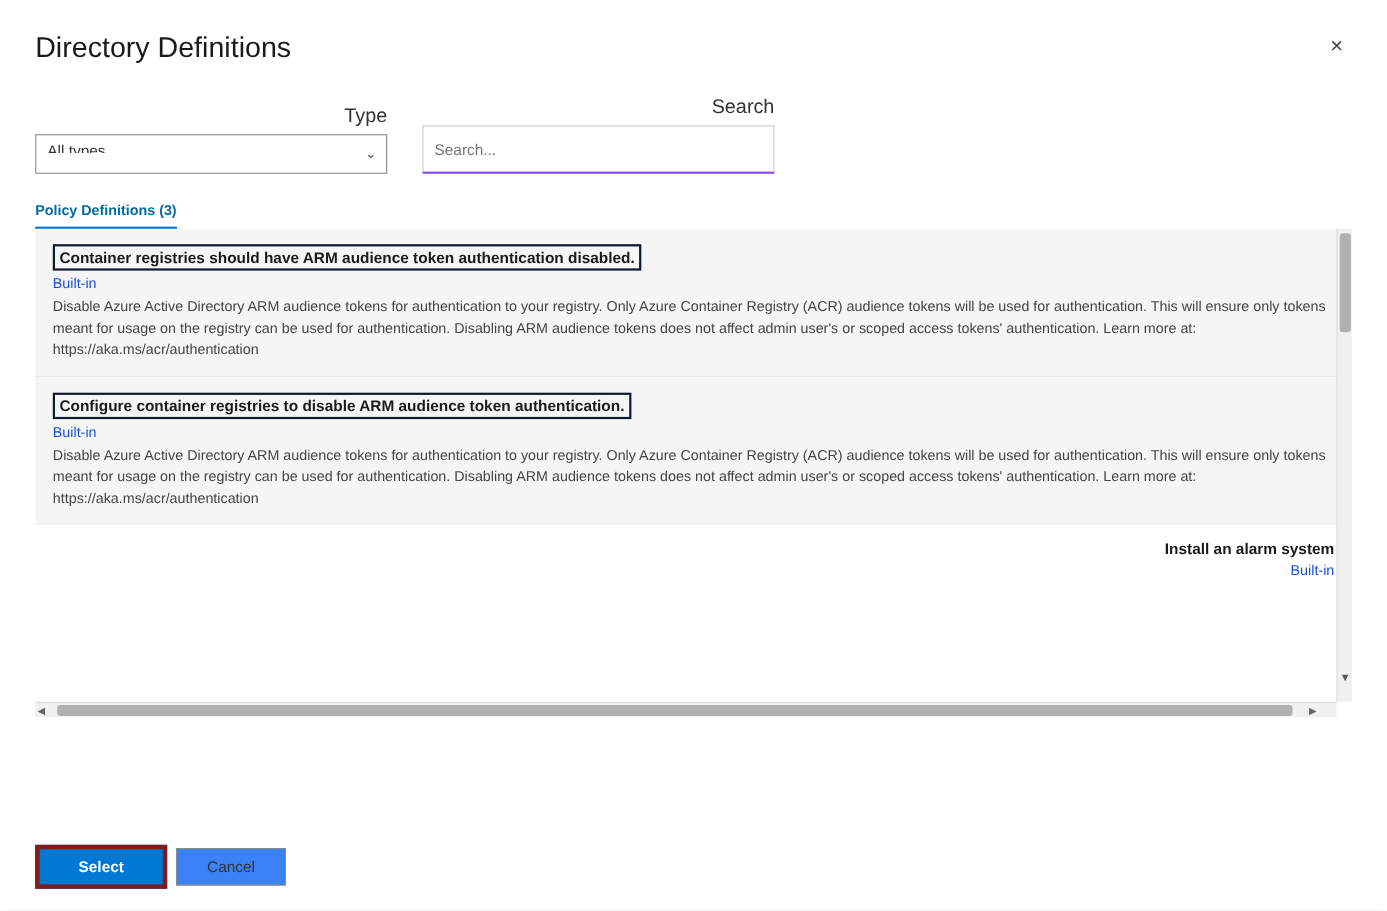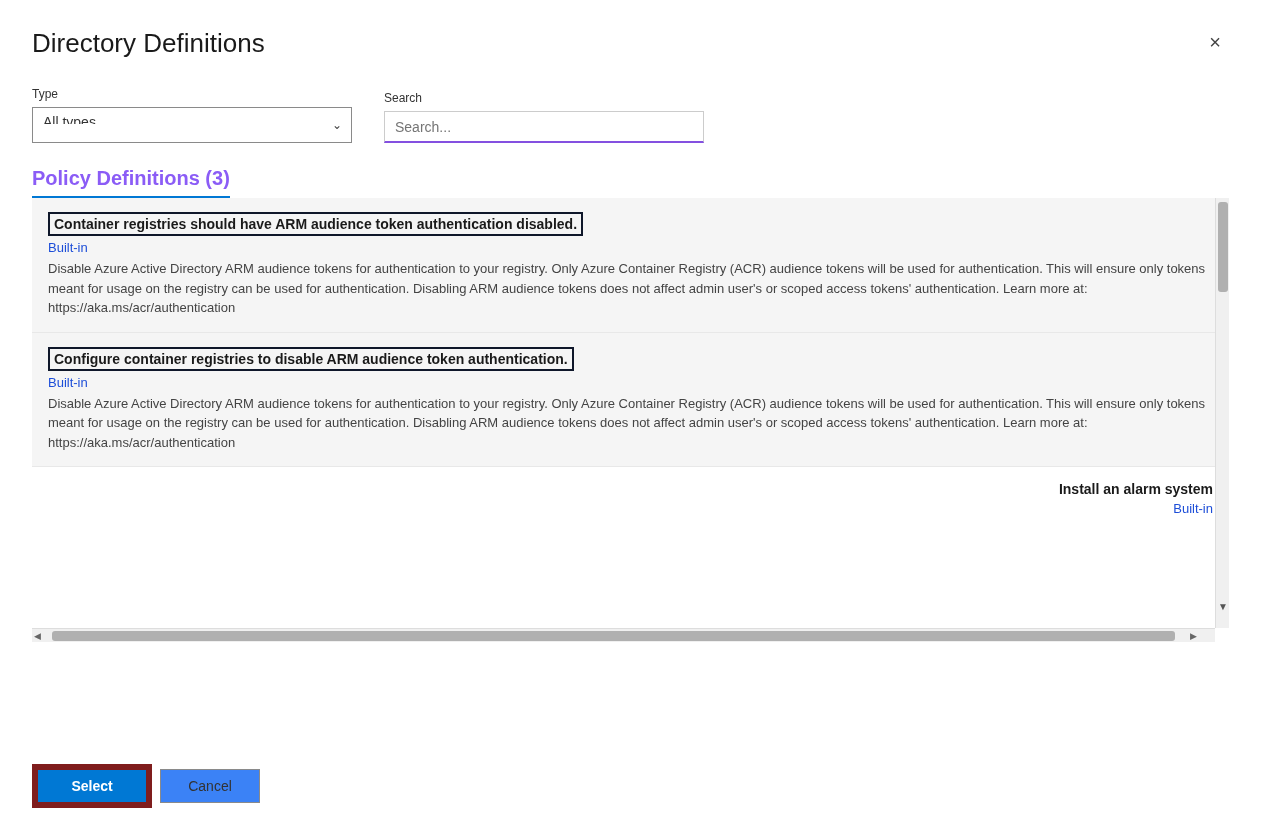--- a/index.html
+++ b/index.html
@@ -46,22 +46,23 @@
       gap: 32px;
       align-items: flex-end;
       margin-bottom: 24px;
     }
     .filter-group {
       display: flex;
       flex-direction: column;
       gap: 6px;
     }
     .filter-label {
-      font-size: 12px;
-      color: #333;
+      font-size: 18px;
+      color: #333;
+      text-align: right;
     }
     .type-select {
       position: relative;
       display: flex;
       align-items: center;
     }
     .type-select select {
       appearance: none;
       border: 1px solid #8a8a8a;
       background: #fff;
@@ -81,35 +82,35 @@
     }
     .search-input {
       border: none;
       border-bottom: 2px solid #8450e0;
       border-top: 1px solid #ccc;
       border-left: 1px solid #ccc;
       border-right: 1px solid #ccc;
       padding: 6px 10px;
       font-size: 14px;
       width: 320px;
-      height: 32px;
+      height: 44px;
       color: #333;
       outline: none;
       background: #fff;
     }
     .section-header {
       border-bottom: 2px solid #0078d4;
       padding-bottom: 6px;
       margin-bottom: 0;
       display: inline-block;
     }
     .section-title {
-      font-size: 20px;
-      font-weight: 600;
-      color: #8b5cf6;
+      font-size: 13px;
+      font-weight: 600;
+      color: #0369a1;
     }
     .list-scroll {
       overflow-y: scroll;
       height: 430px;
       position: relative;
     }
     .policy-item {
       padding: 14px 16px;
       border-bottom: 1px solid #e8e8e8;
       background: #f5f5f5;
@@ -145,21 +146,21 @@
     }
     .dialog-footer {
       display: flex;
       gap: 8px;
       padding: 16px 0 20px 0;
       align-items: center;
     }
     .btn-select {
       background: #0078d4;
       color: #fff;
-      border: 6px solid #7f1d1d;
+      border: 4px solid #7f1d1d;
       padding: 8px 32px;
       font-size: 14px;
       font-weight: 600;
       cursor: pointer;
       min-width: 120px;
     }
     .btn-cancel {
       background: #3b82f6;
       color: #333;
       border: 1px solid #8a8a8a;

